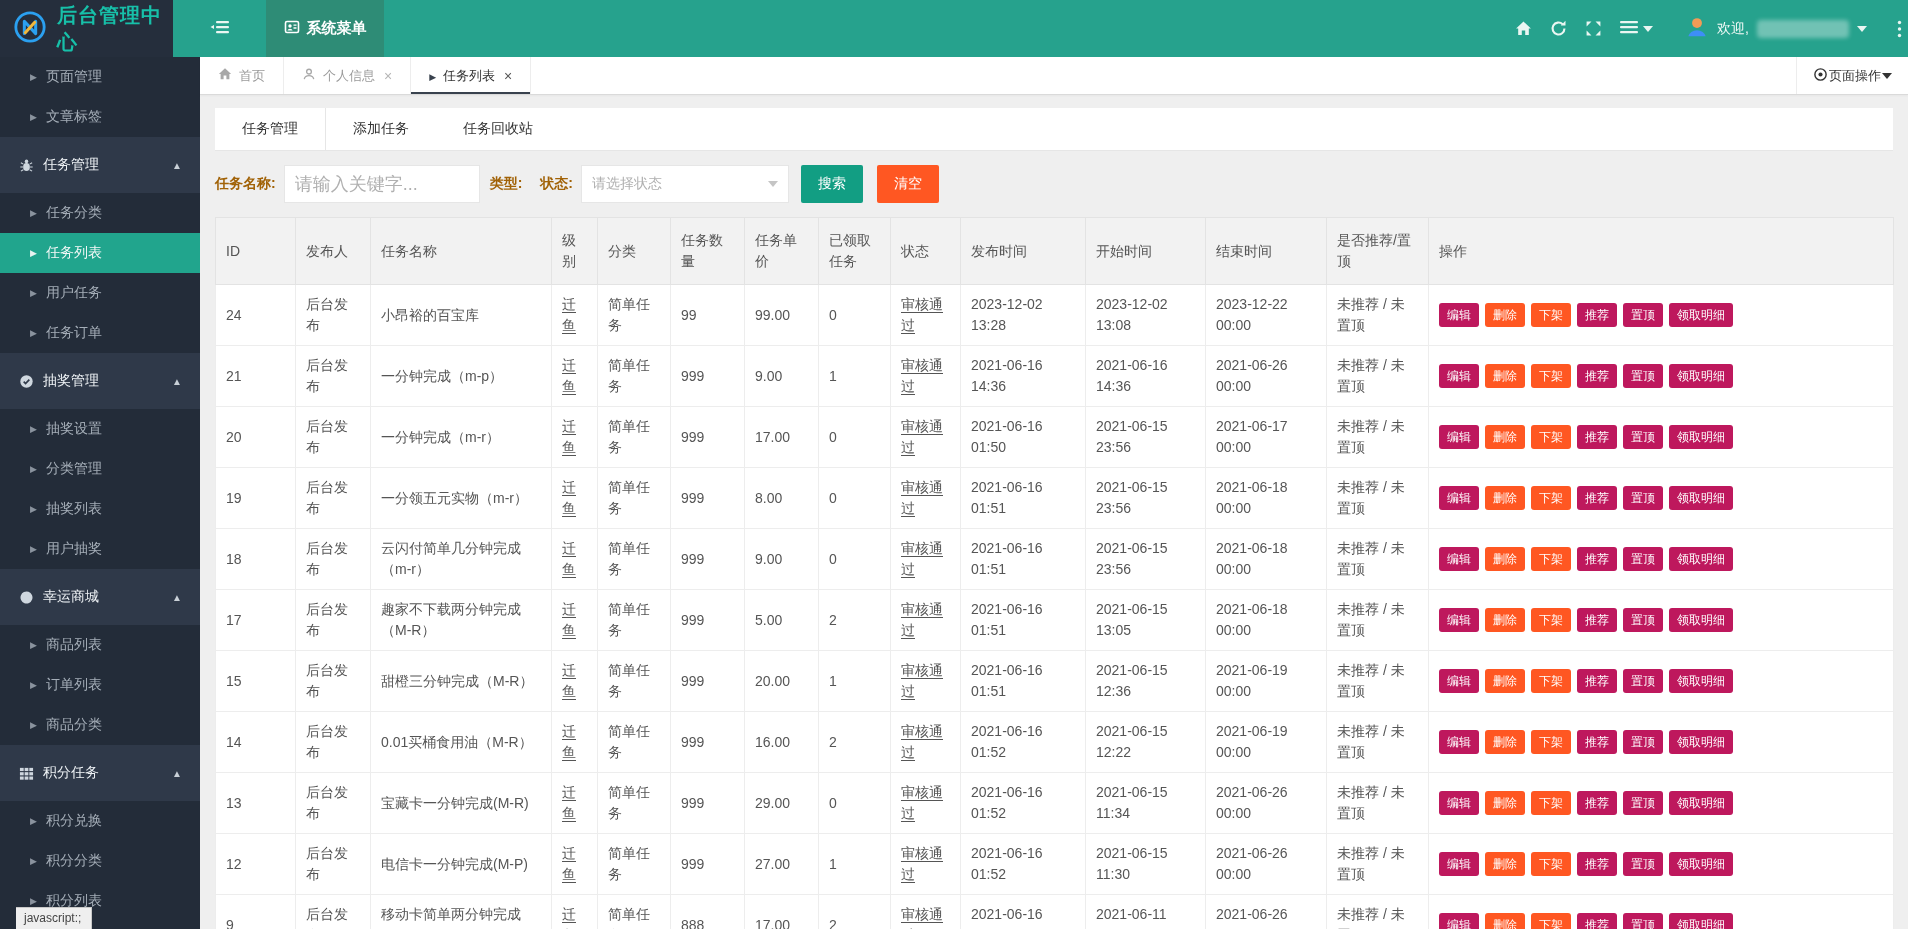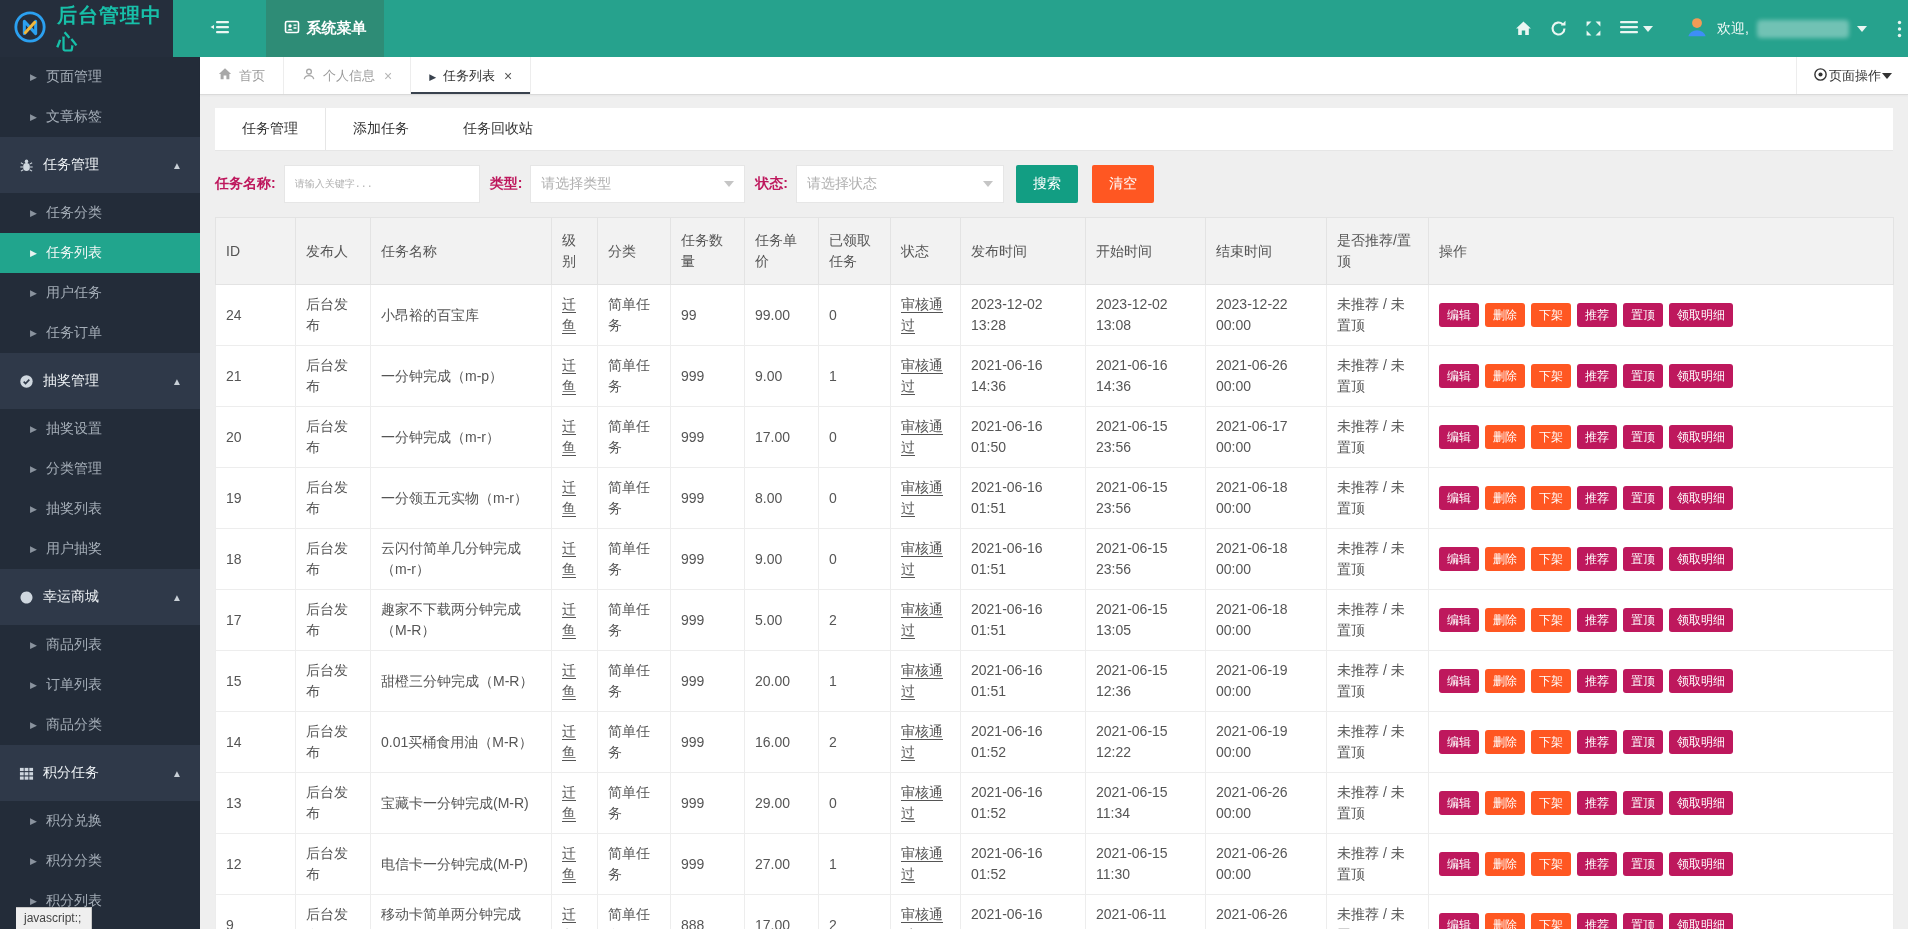--- a/index.html
+++ b/index.html
@@ -44,23 +44,23 @@
   .caret-down-d { width:0; height:0; border-left:5px solid transparent; border-right:5px solid transparent; border-top:6px solid #333; }
 
   
   .content { position:absolute; left:200px; top:95px; width:1708px; height:834px; padding:13px 15px 0 15px; overflow:hidden; }
 
   .tabstrip { background:#fff; height:43px; display:flex; align-items:stretch; border-bottom:1px solid #E6E6E6; }
   .ctab { padding:0 27px; display:flex; align-items:center; font-size:14px; color:#333; cursor:pointer; }
   .ctab.active { border-right:1px solid #E6E6E6; background:#fff; }
 
   .filterbar { display:flex; align-items:center; margin-top:14px; height:38px; }
-  .flabel { font-size:14px; color:#be185d; font-weight:bold; margin-right:8px; white-space:nowrap; }
+  .flabel { font-size:14px; color:#a16207; font-weight:bold; margin-right:8px; white-space:nowrap; }
   .flabel.gap { margin-left:10px;text-align:center; }
-  .finput { width:196px; height:38px; background:#fff; border:1px solid #E6E6E6; padding:0 10px; font-size:10px; color:#8b5cf6; outline:none; font-family:Liberation Mono, monospace; }
+  .finput { width:196px; height:38px; background:#fff; border:1px solid #E6E6E6; padding:0 10px; font-size:18px; color:#8b5cf6; outline:none; font-family:Liberation Sans, sans-serif; }
   .finput::placeholder { color:#B0B0B0; }
   .fselect { height:38px; background:#fff; border:1px solid #E6E6E6; display:flex; align-items:center; justify-content:space-between; padding:0 10px; color:#B0B0B0; font-size:14px; cursor:pointer; }
   .fselect.w1 { width:215px; }
   .fselect.w2 { width:208px; }
   .sel-caret { width:0; height:0; border-left:5px solid transparent; border-right:5px solid transparent; border-top:6px solid #C5C5C5; }
   .fbtn { height:38px; width:62px; border:none; color:#fff; font-size:14px; border-radius:2px; cursor:pointer; font-family:inherit; }
   .btn-search { background:#129E83; margin-left:12px; }
   .btn-clear { background:#FF5722; margin-left:14px; }
 
   .tablecard { margin-top:14px; background:#fff; }
@@ -317,24 +317,20 @@
   <div class="tabstrip">
       <div class="ctab active">任务管理</div>
       <div class="ctab">添加任务</div>
       <div class="ctab">任务回收站</div>
     </div>
 
   <div class="filterbar">
     <span class="flabel">任务名称:</span>
     <input class="finput" type="text" placeholder="请输入关键字..." style="">
     <span class="flabel gap">类型:</span>
-    <div class="fselect w1">
-      <span>请选择类型</span>
-      <span class="sel-caret"></span>
-    </div>
     <span class="flabel gap">状态:</span>
     <div class="fselect w2">
       <span>请选择状态</span>
       <span class="sel-caret"></span>
     </div>
     <button class="fbtn btn-search">搜索</button>
     <button class="fbtn btn-clear">清空</button>
   </div>
 
   <div class="tablecard">

